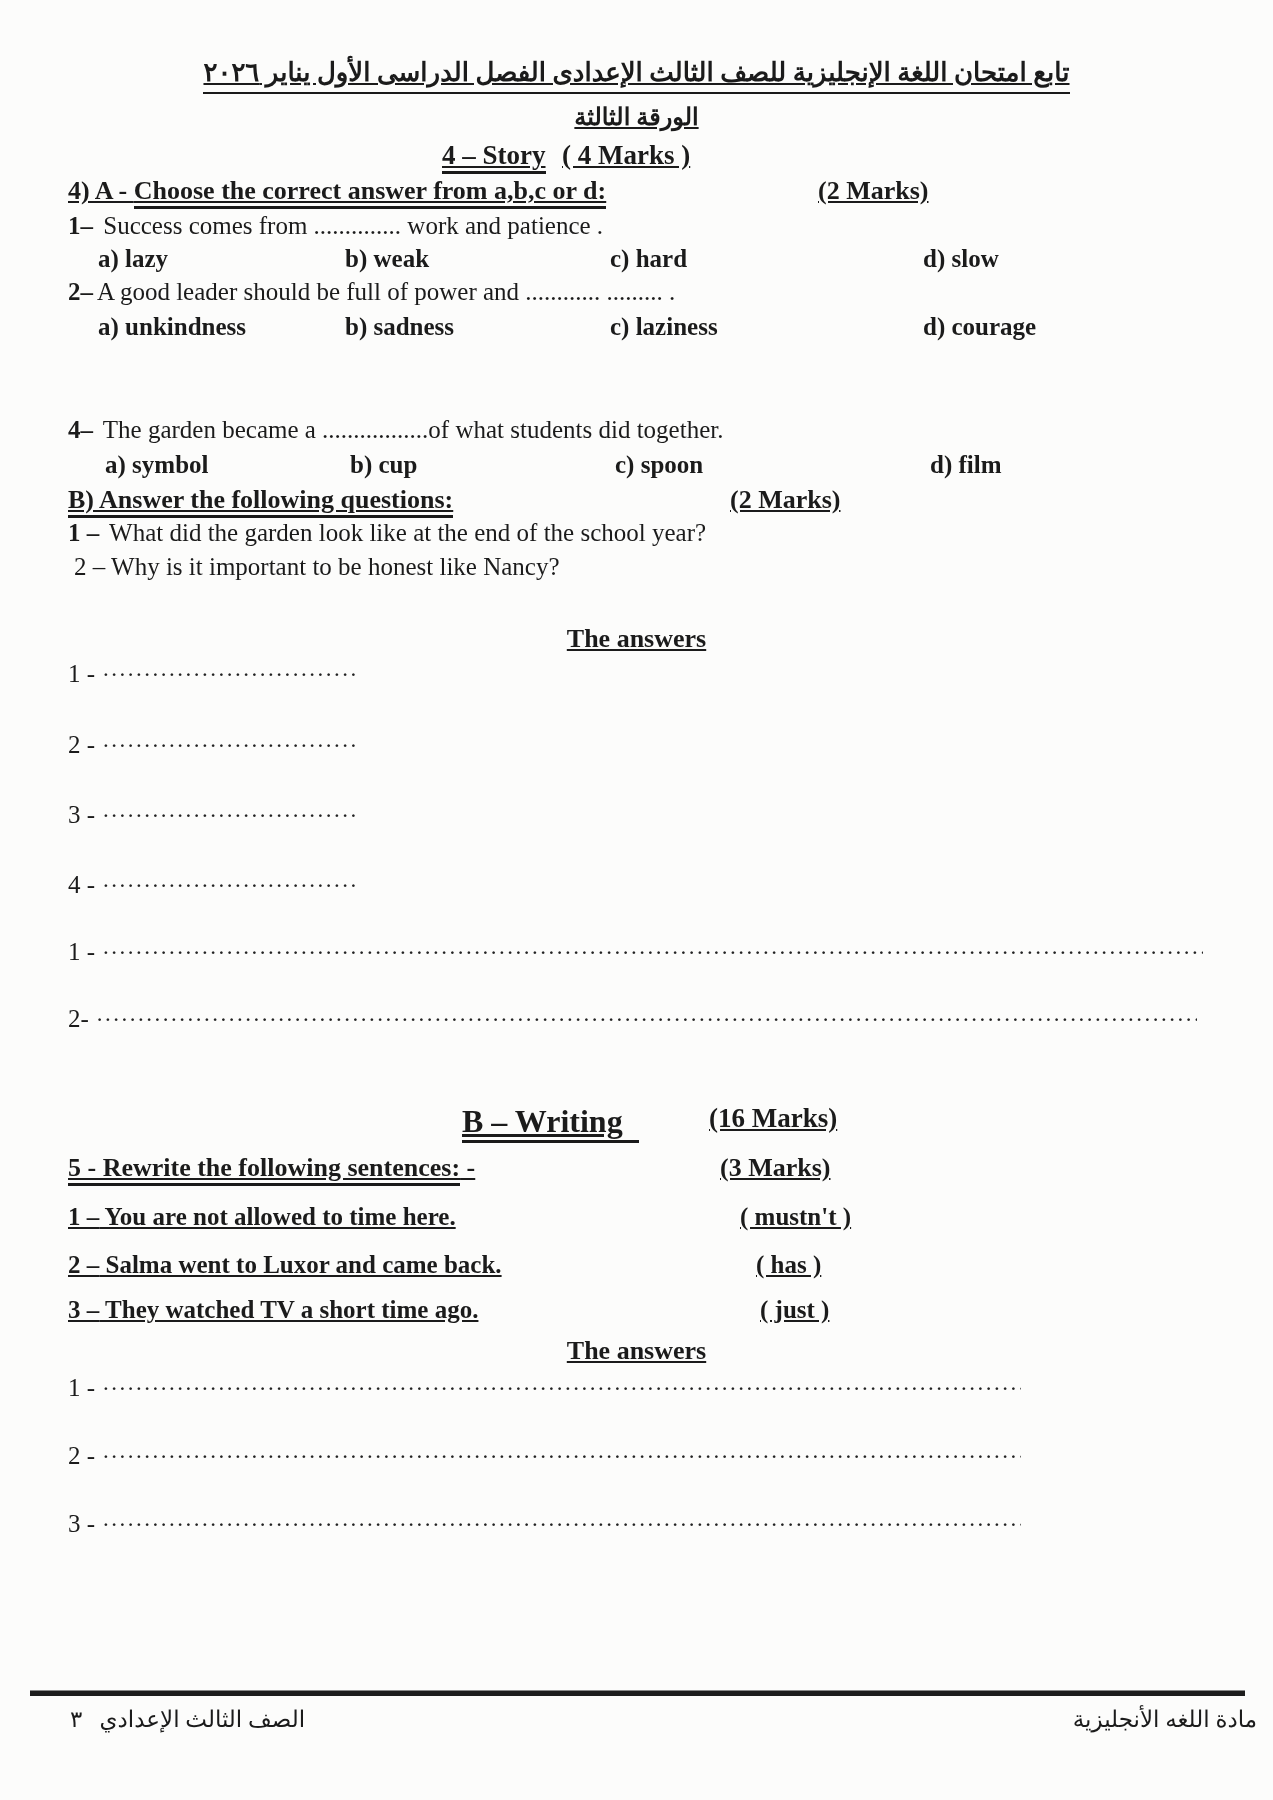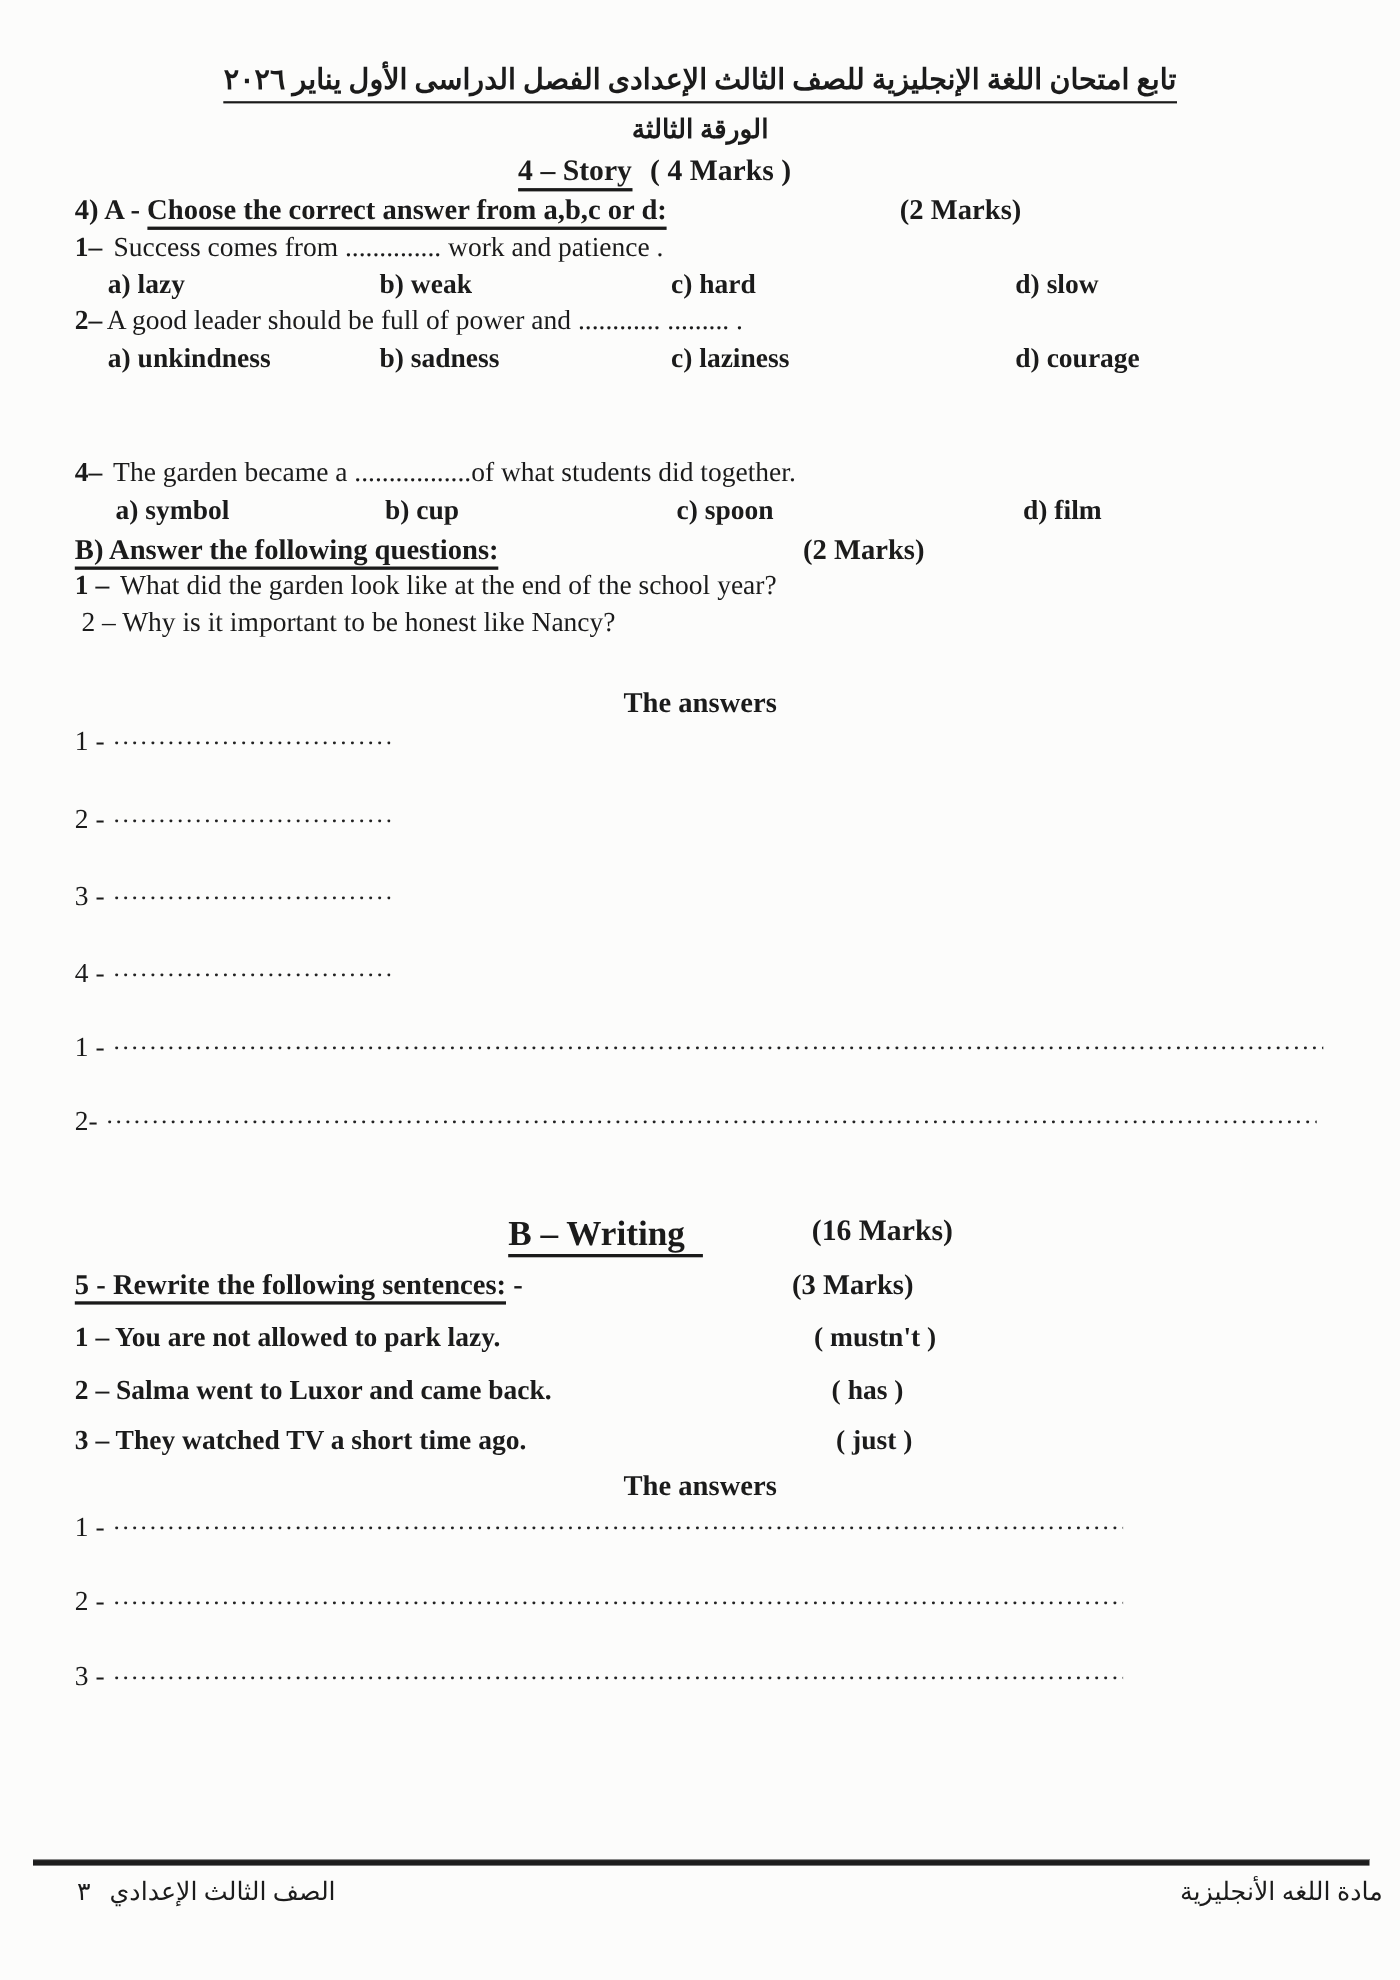--- a/index.html
+++ b/index.html
@@ -8,23 +8,23 @@
     width:1273px;height:1800px;
     margin:0 auto;
     background:#fcfcfb;
     color:#1b1b1b;
     font-family:"Liberation Serif","DejaVu Serif",serif;
     font-size:25px;
     overflow:hidden;
   }
   .row{position:absolute;white-space:nowrap;}
   .center{left:0;width:100%;text-align:center;}
-  .bold{font-weight:bold;}
+  .bold{font-weight:bold;text-decoration:underline;}
   .h26{font-size:26px;}
-  .h27{font-size:27px;margin-left:29px;}
+  .h27{font-size:27px;}
   .h28{font-size:32px;}
   .u{border-bottom:3px solid #1a1a1a;padding-bottom:1px;}
   .u2{border-bottom:2.5px solid #1a1a1a;padding-bottom:5px;}
   .rtl{direction:rtl;unicode-bidi:isolate;}
   .num{font-weight:bold;margin-right:4px;}
   .opts span{position:absolute;font-weight:bold;}
   .col-a{left:98px;}
   .col-b{left:345px;}
   .col-c{left:610px;}
   .col-d{left:923px;}
@@ -135,21 +135,21 @@
     <span class="bold h28 u" style="padding-right:16px">B – Writing</span>
   </div>
   <div class="row bold h27" style="top:1103px;left:709px">(16 Marks)</div>
 
   <div class="row" style="top:1153px;left:68px">
     <span class="bold h26 u">5 - Rewrite the following sentences:</span><span class="bold h26"> -</span>
   </div>
   <div class="row bold h26" style="top:1153px;left:720px">(3 Marks)</div>
 
   <div class="row bold" style="top:1203px;left:68px">
-    <span>1 –</span><span> You are not allowed to park lazy.</span>
+    <span>1 –</span><span> You are not allowed to time here.</span>
   </div>
   <div class="row bold" style="top:1203px;left:740px">( mustn't )</div>
 
   <div class="row bold" style="top:1251px;left:68px">
     <span>2 –</span><span> Salma went to Luxor and came back.</span>
   </div>
   <div class="row bold" style="top:1251px;left:756px">( has )</div>
 
   <div class="row bold" style="top:1296px;left:68px">
     <span>3 –</span><span> They watched TV a short time ago.</span>

